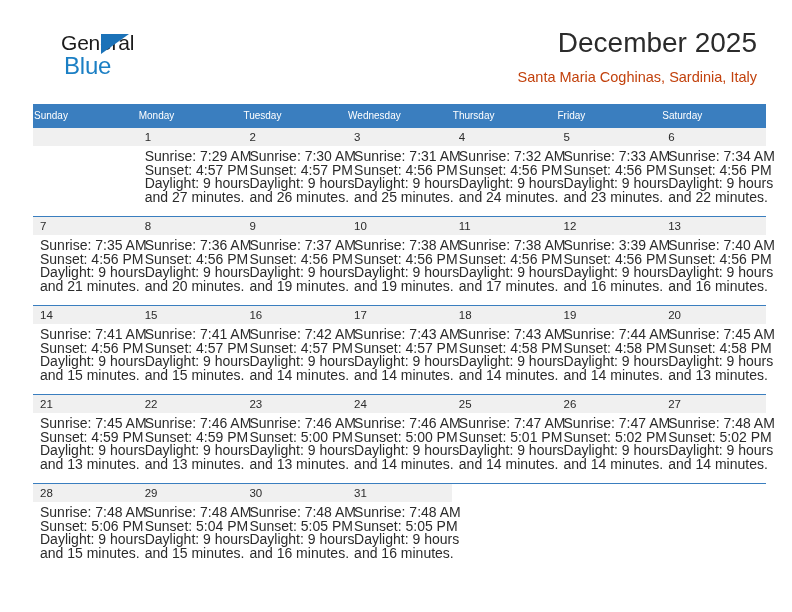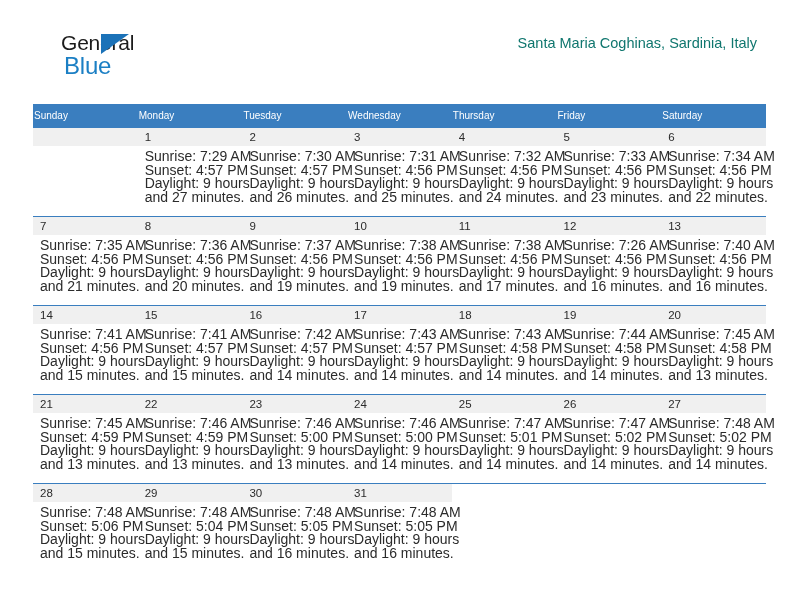--- a/index.html
+++ b/index.html
@@ -72,21 +72,21 @@
   }
   .cal-title {
     font-size: 28px;
     color: #2b2b2b;
     line-height: 34px;
     white-space: nowrap;
   }
   .cal-subtitle {
     margin-top: 9px;
     font-size: 14.5px;
-    color: #0f766e;
+    color: #c2410c;
     line-height: 17px;
     white-space: nowrap;
   }
 
   
   .calendar {
     position: absolute;
     left: 33px;
     top: 104px;
     width: 726px;
@@ -143,20 +143,21 @@
 
   <div class="header">
 
     <div class="logo">
       <span class="logo-general">General</span>
       <span class="logo-triangle"></span>
       <span class="logo-blue">Blue</span>
     </div>
 
     <div class="title-block">
+      <div class="cal-title">December 2025</div>
       <div class="cal-subtitle">Santa Maria Coghinas, Sardinia, Italy</div>
     </div>
 
   </div>
 
   <table class="calendar">
     <thead>
       <tr>
         <th>Sunday</th>
         <th>Monday</th>
@@ -269,21 +270,21 @@
             <div class="info">
               <div>Sunrise: 7:38 AM</div>
               <div>Sunset: 4:56 PM</div>
               <div>Daylight: 9 hours</div>
               <div>and 17 minutes.</div>
             </div>
           </td>
           <td>
             <div class="daynum">12</div>
             <div class="info">
-              <div>Sunrise: 7:26 AM</div>
+              <div>Sunrise: 3:39 AM</div>
               <div>Sunset: 4:56 PM</div>
               <div>Daylight: 9 hours</div>
               <div>and 16 minutes.</div>
             </div>
           </td>
           <td>
             <div class="daynum">13</div>
             <div class="info">
               <div>Sunrise: 7:40 AM</div>
               <div>Sunset: 4:56 PM</div>

